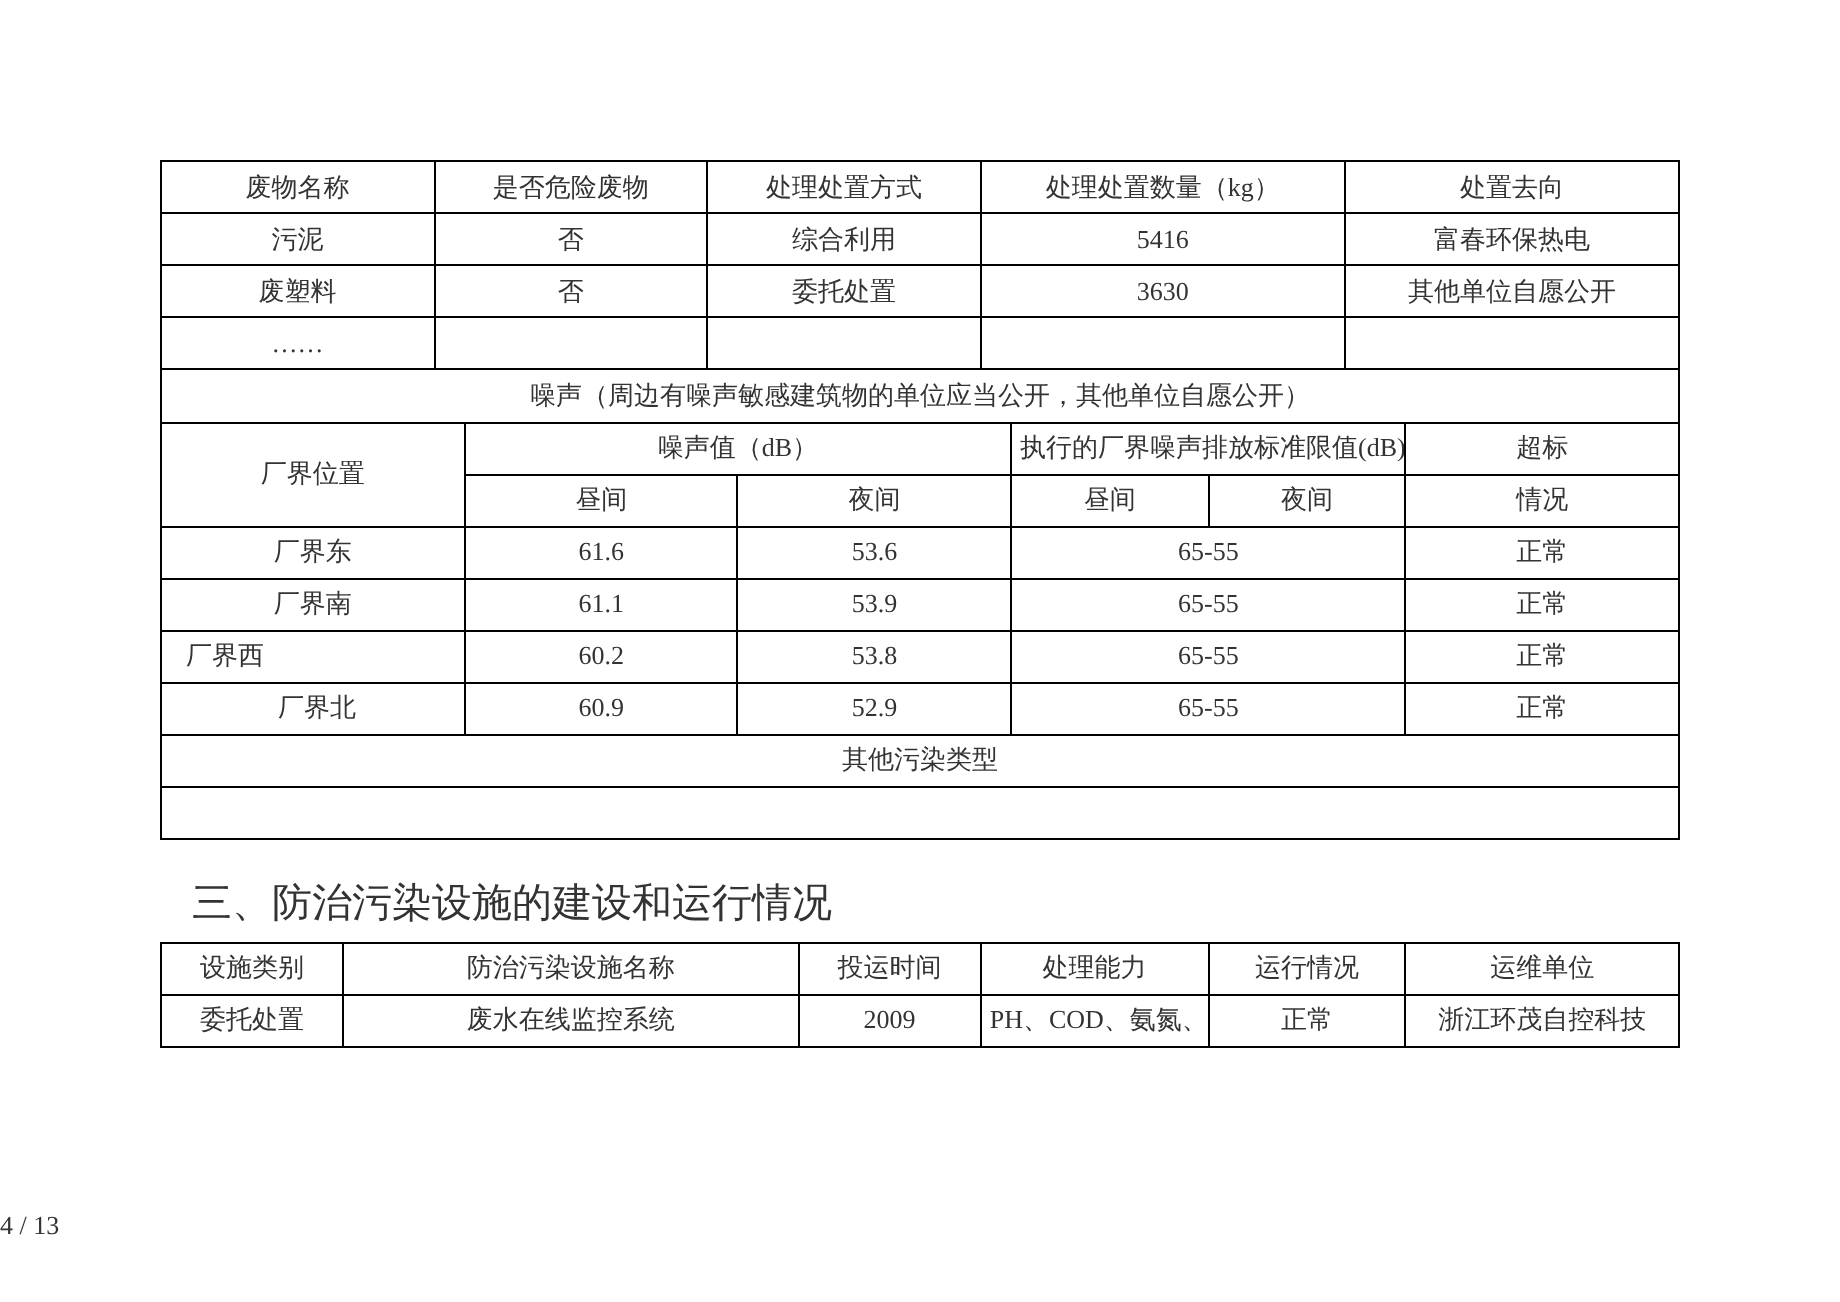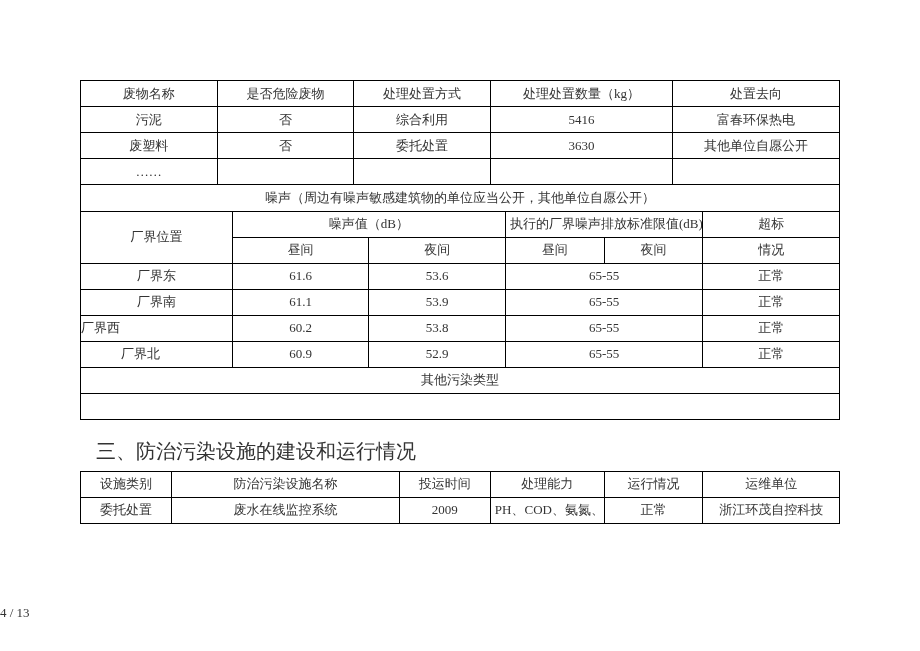--- a/index.html
+++ b/index.html
@@ -36,22 +36,22 @@
     .tbl-waste col:nth-child(5){width:22%}
 
     .tbl-noise col:nth-child(1){width:20%}
     .tbl-noise col:nth-child(2){width:18%}
     .tbl-noise col:nth-child(3){width:18%}
     .tbl-noise col:nth-child(4){width:13%}
     .tbl-noise col:nth-child(5){width:13%}
     .tbl-noise col:nth-child(6){width:18%}
 
     .tbl-noise tr:first-child td { border-top: none; }
-    .tbl-noise .indent1 { text-align: left; padding-left: 40px; }
-    .tbl-noise .indent2 { text-align: left; padding-left: 0; }
+    .tbl-noise .indent1 { text-align: left; padding-left: 58px; }
+    .tbl-noise .indent2 { text-align: left; padding-left: 12px; }
 
     .section-title {
       font-size: 20px;
       margin: 18px 0 6px 16px;
     }
 
     .tbl-fac col:nth-child(1){width:12%}
     .tbl-fac col:nth-child(2){width:30%}
     .tbl-fac col:nth-child(3){width:12%}
     .tbl-fac col:nth-child(4){width:15%}

